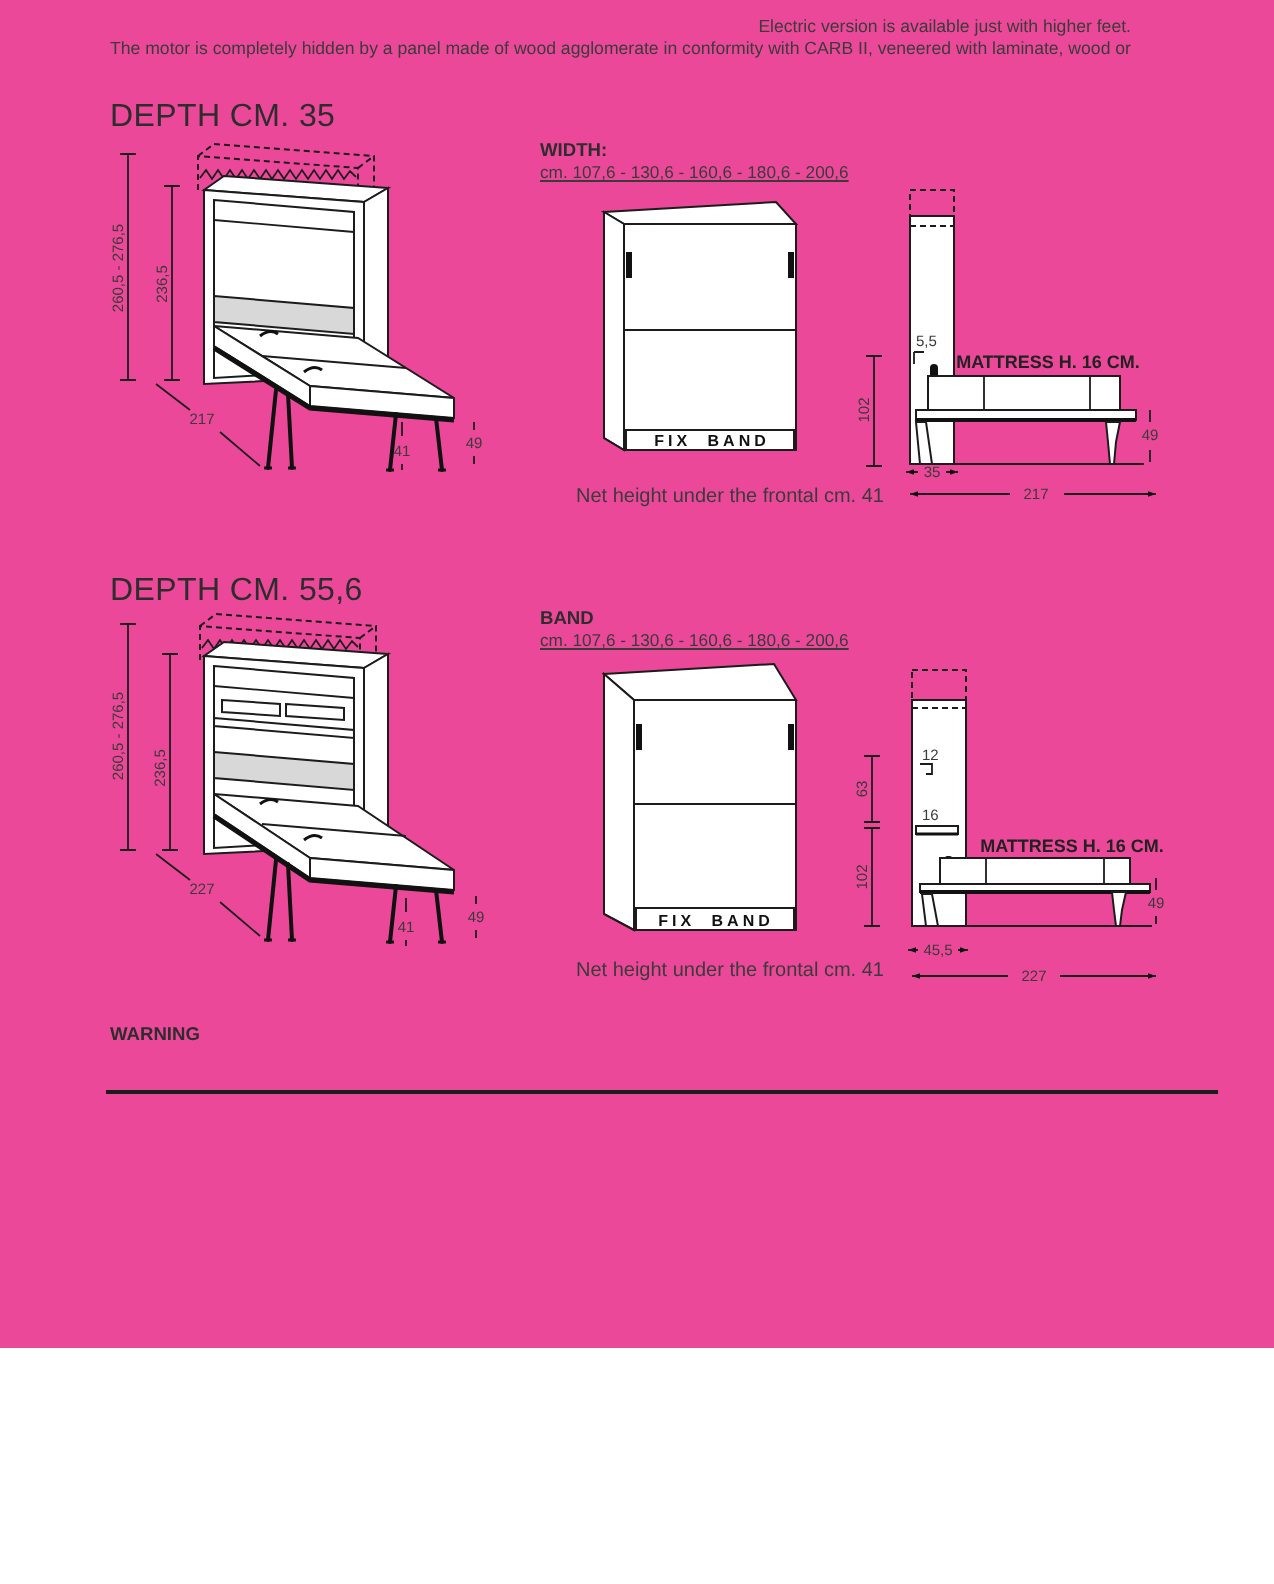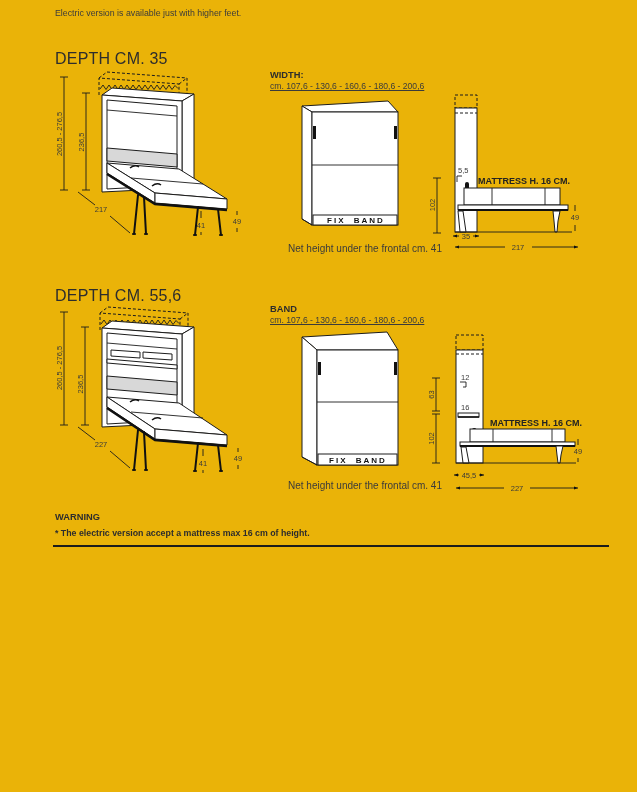--- a/index.html
+++ b/index.html
@@ -1,16 +1,16 @@
 <!DOCTYPE html>
 <html><head>
 <meta charset="utf-8">
 <style>
   html,body{margin:0;padding:0;background:#ffffff;}
-  .page{position:relative;width:637px;height:792px;background:#eab308;overflow:hidden;
+  .page{position:relative;width:637px;height:674px;background:#ec4899;overflow:hidden;
         font-family:"Liberation Sans",sans-serif;color:#3b3b3b;text-align:right;}
   .abs{position:absolute;}
   .intro{left:55px;top:8px;font-size:8.8px;line-height:11px;}
   .h-depth{font-weight:normal;font-size:16px;color:#2d2d2d;letter-spacing:.2px;}
   .w-label{font-weight:bold;font-size:9.3px;color:#2d2d2d;}
   .w-values{font-size:8.6px;text-decoration:underline;}
   .note{font-size:10px;}
   .warn-title{font-weight:bold;font-size:9.3px;color:#2d2d2d;}
   .warn-text{font-weight:bold;font-size:8.8px;color:#2d2d2d;}
   .rule{left:53px;top:545px;width:556px;height:2px;background:#1c1c1c;}
@@ -26,20 +26,21 @@
   .dash{stroke:#1c1c1c;fill:none;stroke-width:1;stroke-dasharray:3,2;}
   .blk{fill:#111;stroke:none;}
 </style>
 </head>
 <body>
 
 <div class="page">
 
   <div class="abs intro">
     <div>Electric version is available just with higher feet.</div>
+    <div>The motor is completely hidden by a panel made of wood agglomerate in conformity with CARB II, veneered with laminate, wood or</div>
   </div>
 
   <div class="abs h-depth" style="left:55px;top:50px">DEPTH CM. 35</div>
 
   <svg style="left:48px;top:64px" width="210" height="200" viewBox="0 0 210 200">
     <g>
       <path class="thin" d="M16,13 V126 M12,13 H20 M12,126 H20"></path>
       <text class="dim" text-anchor="middle" transform="translate(13.5,70) rotate(-90)">260,5 - 276,5</text>
     </g>
     <g>
@@ -253,16 +254,15 @@
     </g>
     <g>
       <path class="thin" d="M36,163 H84 M110,163 H158"></path>
       <polygon class="blk" points="36,163 40,161.6 40,164.4"></polygon>
       <polygon class="blk" points="158,163 154,161.6 154,164.4"></polygon>
       <text class="dim" text-anchor="middle" x="97" y="165.5">227</text>
     </g>
   </svg>
 
   <div class="abs warn-title" style="left:55px;top:512px">WARNING</div>
-  <div class="abs warn-text" style="left:55px;top:528px">* The electric version accept a mattress max 16 cm of height.</div>
   <div class="abs rule"></div>
 
 </div>
 
 </body></html>

